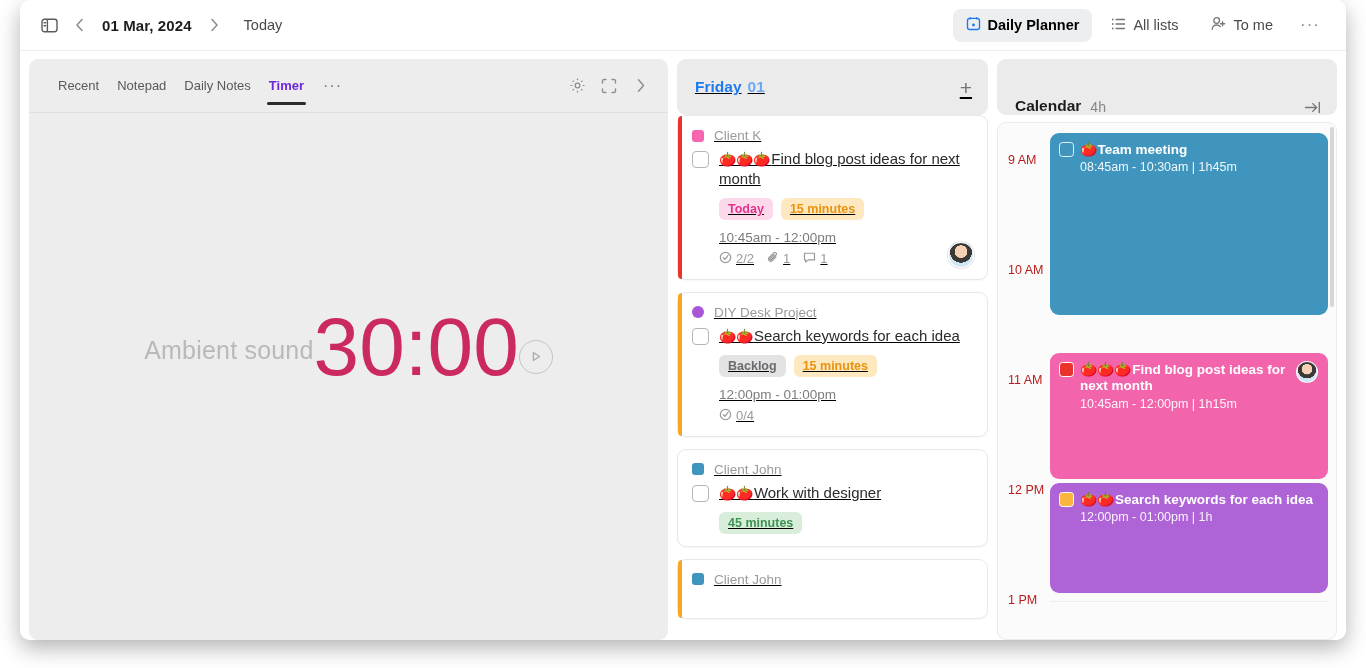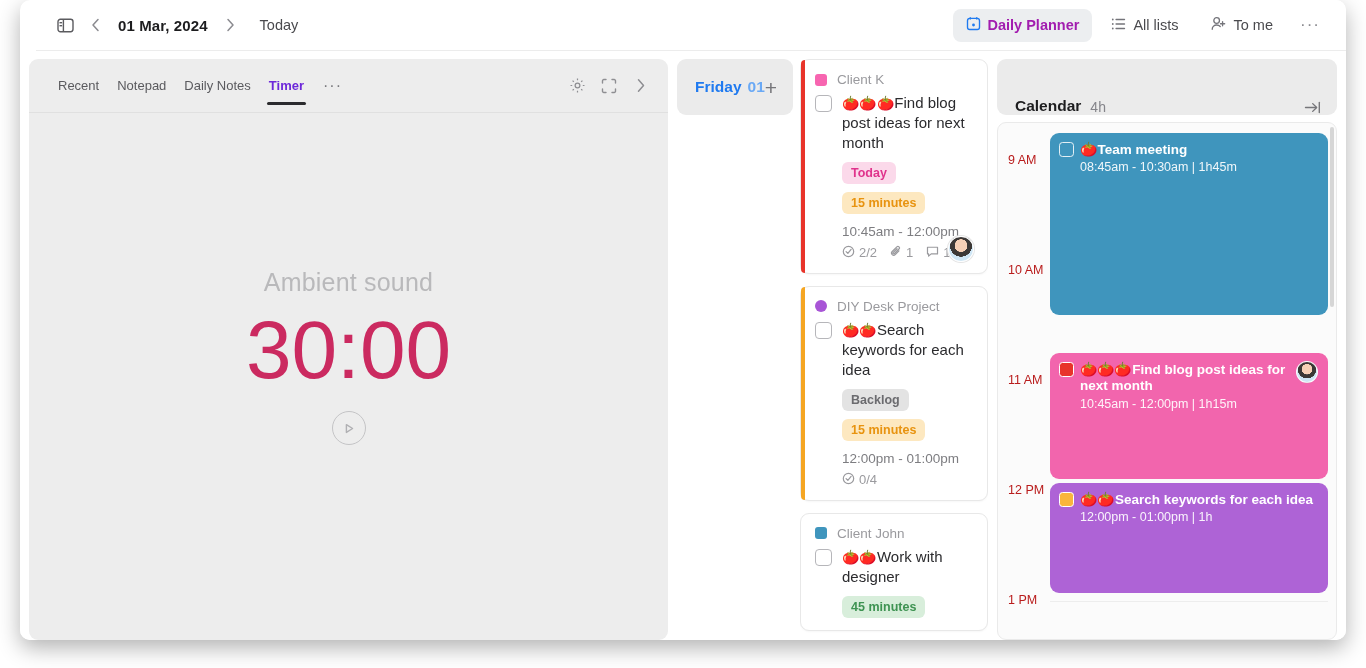--- a/index.html
+++ b/index.html
@@ -25,21 +25,20 @@
 
   
   .topbar {
     height: 51px;
     flex: 0 0 51px;
     background: #ffffff;
     display: flex;
     align-items: center;
     padding: 0 18px 0 14px;
     border-bottom: 1px solid #ececec;
-    margin-left: 16px;
   }
   .tb-left { display: flex; align-items: center; gap: 2px; }
   .icon-btn {
     width: 30px; height: 30px;
     display: flex; align-items: center; justify-content: center;
     border-radius: 6px; color: #5b5b5f;
   }
   .nav-arrow { font-size: 17px; color: #8b8b90; width: 26px; height: 30px;
     display:flex; align-items:center; justify-content:center; }
   .date-label {
@@ -49,21 +48,21 @@
   .today-label {
     font-size: 14.5px; color: #4a4a4e; margin-left: 14px;
   }
   .tb-spacer { flex: 1; }
   .tb-right { display: flex; align-items: center; gap: 6px; }
   .tb-chip {
     display: flex; align-items: center; gap: 7px;
     height: 33px; padding: 0 13px; border-radius: 8px;
     font-size: 14.5px; color: #4a4a4e; white-space: nowrap;
   }
-  .tb-chip.active { background: #eceef0; color: #a21caf; font-weight: bold; }
+  .tb-chip.active { background: #eceef0; color: #000000; font-weight: bold; }
   .tb-dots { font-size: 17px; color: #8b8b90; letter-spacing: 1px;
     padding: 0 8px; height: 33px; display:flex; align-items:center; }
 
   
   .body-area { flex: 1; display: flex; padding: 8px 9px 0 9px; gap: 9px;
     background: #ffffff; min-height: 0; }
 
   
   .left-panel {
     width: 639px; flex: 0 0 639px;
@@ -89,41 +88,41 @@
     left: 7px; right: 7px; bottom: 8px; height: 3px;
     background: #2b2b2e; border-radius: 2px;
   }
   .lp-tab-dots { font-size: 16px; color: #7a7a7e; padding: 0 10px;
     letter-spacing: 1px; }
   .lp-tools { margin-left: auto; display: flex; align-items: center; gap: 10px; }
   .lp-tool { width: 22px; height: 22px; display: flex;
     align-items: center; justify-content: center; color: #8e8e92; }
 
   .lp-content {
-    flex: 1; display: flex; flex-direction: column;
+    flex: 1; display: flex; flex-direction: row;
     align-items: center; justify-content: center;
     padding-bottom: 40px;
   }
   .ambient-label {
     font-size: 25px; color: #b9b9bb; font-weight: normal;
     letter-spacing: .2px; margin-bottom: 12px;
   }
   .timer-digits {
     font-size: 82px; color: #cb2a60; font-weight: normal;
     letter-spacing: 0px; line-height: 1; margin-bottom: 20px;
   }
   .play-btn {
     width: 34px; height: 34px; border-radius: 50%;
     border: 1.6px solid #c4c4c6;
     display: flex; align-items: center; justify-content: center;
   }
 
   
   .mid-col { width: 311px; flex: 0 0 311px; display: flex;
-    flex-direction: row; gap: 7px; min-height: 0; }
+    flex-direction: column; min-height: 0; text-decoration: underline; }
   .mid-head {
     height: 56px; flex: 0 0 56px;
     background: #ebebeb; border-radius: 9px;
     display: flex; align-items: center;
     padding: 0 16px 0 18px;
   }
   .mid-head-title { font-size: 15.5px; font-weight: bold; color: #1f7af0; }
   .mid-head-num { font-size: 15.5px; font-weight: bold; color: #6aa9f5;
     margin-left: 6px; }
   .mid-plus { margin-left: auto; font-size: 21px; color: #76767a;

